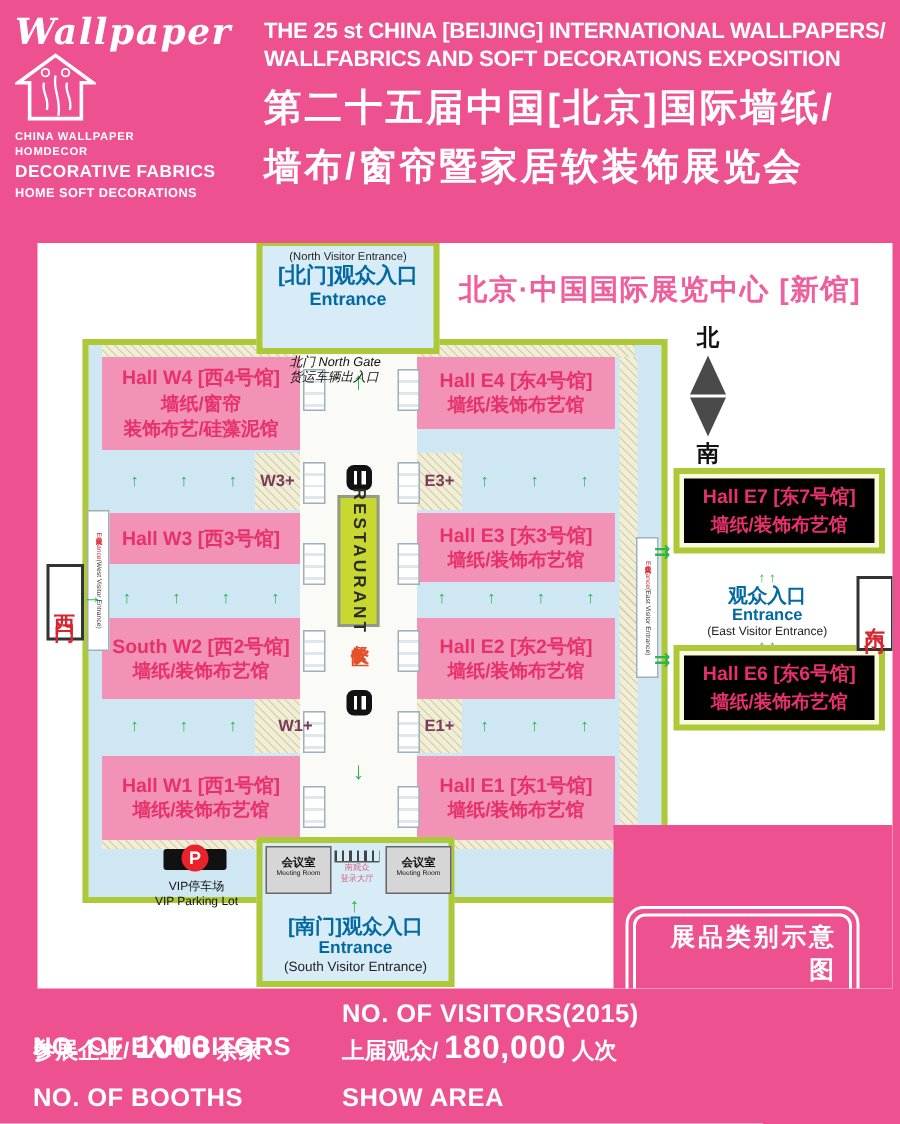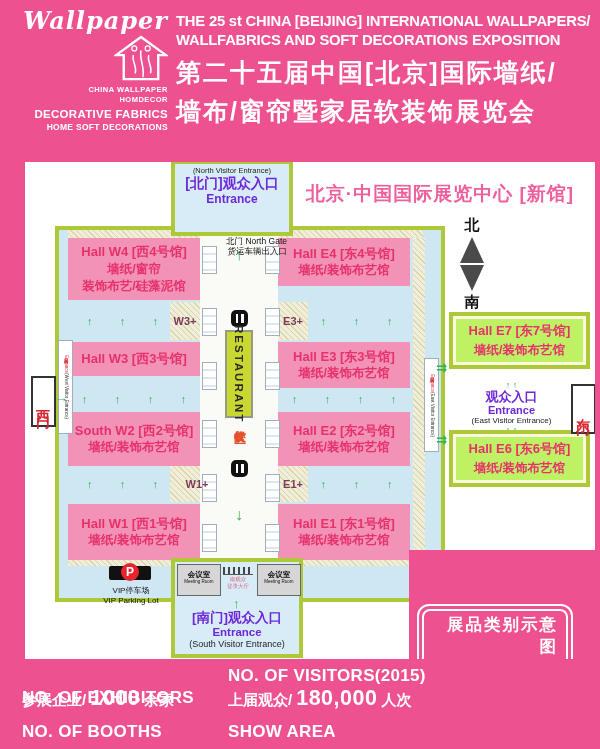--- a/index.html
+++ b/index.html
@@ -1,20 +1,20 @@
 <!DOCTYPE html>
 <html><head>
 <meta charset="utf-8">
 <style>
   html,body{margin:0;padding:0;}
   #page{position:relative;width:600px;height:749px;background:#ee5190;overflow:hidden;
         font-family:"Liberation Sans","DejaVu Sans",sans-serif;}
   .abs{position:absolute;}
   
-  .logo{position:absolute;left:10px;top:6px;width:158px;text-align:right;color:#fff;}
+  .logo{position:absolute;left:10px;top:6px;width:158px;text-align:left;color:#fff;}
   .brand{font-family:"DejaVu Serif",serif;font-style:italic;font-weight:bold;font-size:24px;letter-spacing:1px;}
   .org{font-size:7.5px;font-weight:bold;letter-spacing:.5px;line-height:1.3;}
   .fab{font-size:11.5px;font-weight:bold;letter-spacing:.3px;margin-top:3px;}
   .soft{font-size:8.5px;font-weight:bold;letter-spacing:.3px;margin-top:2px;}
   .title{position:absolute;left:176px;top:12px;width:424px;color:#fff;}
   .ten{font-size:14.8px;font-weight:bold;line-height:19px;letter-spacing:-.2px;}
   .tcn{font-size:25px;font-weight:bold;letter-spacing:2px;line-height:34px;margin-top:5px;white-space:nowrap;}
   
   #map{position:absolute;left:25px;top:162px;width:570px;height:497px;background:#fff;overflow:hidden;}
   .venue{color:#ef5f9e;font-weight:bold;font-size:19px;letter-spacing:1px;text-align:center;line-height:40px;white-space:nowrap;}
@@ -46,27 +46,27 @@
   .vstrip{position:absolute;width:13px;background:#fff;border:1px solid #9fb0ba;z-index:5;
           display:flex;flex-direction:column;align-items:center;justify-content:center;overflow:hidden;}
   .vstrip span{writing-mode:vertical-rl;font-size:4.5px;line-height:6px;}
   .gate{position:absolute;background:#fff;border:2.5px solid #333;z-index:6;display:flex;
         align-items:center;justify-content:center;}
   .gate span{writing-mode:vertical-rl;color:#d9252f;font-weight:bold;font-size:14px;letter-spacing:3px;}
   .tri{width:0;height:0;margin:2px auto;}
   .triu{border-left:12px solid transparent;border-right:12px solid transparent;border-bottom:26px solid #4a4a4a;}
   .trid{border-left:12px solid transparent;border-right:12px solid transparent;border-top:26px solid #4a4a4a;}
   .ebox{position:absolute;border:4px solid #aec938;background:#fbf9dd;z-index:3;}
-  .ebox .in{margin:3px;background:#bef264;color:#e6316b;font-weight:bold;text-align:center;
+  .ebox .in{margin:3px;background:#000000;color:#e6316b;font-weight:bold;text-align:center;
             line-height:1.45;padding:3px 0;}
   .meet{position:absolute;width:42px;height:30px;background:#d6d6d6;border:1px solid #666;z-index:5;
         text-align:center;color:#111;}
   .meet .m1{font-size:7.5px;font-weight:bold;line-height:9px;margin-top:5px;}
   .meet .m2{font-size:4.5px;line-height:6px;}
-  .red{color:#6d28d9;font-weight:bold;}
+  .red{color:#0369a1;font-weight:bold;}
   .exo{position:absolute;border:2.5px solid #fff;border-radius:12px;padding:3px;z-index:7;}
   .exi{border:2.5px solid #fff;border-radius:8px;padding:3px 8px;text-align:center;color:#fff;}
   .excn{font-size:16.5px;font-weight:bold;letter-spacing:2px;padding-bottom:3px;border-bottom:1.5px solid #fff;text-align:right;}
   
   .slabel{position:absolute;color:#fff;font-weight:bold;font-size:17px;letter-spacing:.3px;white-space:nowrap;}
   .sval{position:absolute;color:#fff;font-weight:bold;display:flex;align-items:baseline;gap:4px;white-space:nowrap;}
   .sval .c{font-size:15px;}
   .sval .b{font-size:21.5px;letter-spacing:.5px;}
 </style>
 </head>
@@ -98,21 +98,21 @@
 
     <div class="abs venue" style="left:265px;top:12px;width:300px;height:40px;">北京·中国国际展览中心 [新馆]</div>
 
     <div class="abs bld" style="left:30px;top:64px;width:382px;height:368px;z-index:1;"></div>
 
     <div class="abs" style="left:146px;top:-2px;width:114px;height:66px;background:#d8ecf7;border:4px solid #aec938;text-align:center;z-index:6;padding-top:2px;">
       <div style="font-size:7.5px;color:#222;">(North Visitor Entrance)</div>
       <div class="red" style="font-size:14px;line-height:17px;">[北门]观众入口</div>
       <div class="red" style="font-size:12px;line-height:14px;">Entrance</div>
     </div>
-    <div class="abs" style="left:168px;top:74px;width:94px;text-align:right;color:#111;font-size:8.5px;line-height:10px;z-index:6;">
+    <div class="abs" style="left:168px;top:74px;width:94px;text-align:left;color:#111;font-size:8.5px;line-height:10px;z-index:6;font-style:italic;">
       <div>北门 North Gate</div>
       <div>货运车辆出入口</div>
     </div>
 
     <div class="corridor" style="left:175px;top:68px;width:78px;height:368px;"></div>
     <div class="abs hatch" style="left:43px;top:68px;width:132px;height:8px;"></div>
     <div class="abs hatch" style="left:253px;top:68px;width:145px;height:8px;"></div>
     <div class="abs hatch" style="left:388px;top:76px;width:12px;height:324px;"></div>
     <div class="abs hatch" style="left:43px;top:398px;width:132px;height:6px;"></div>
     <div class="abs hatch" style="left:253px;top:398px;width:132px;height:6px;"></div>

